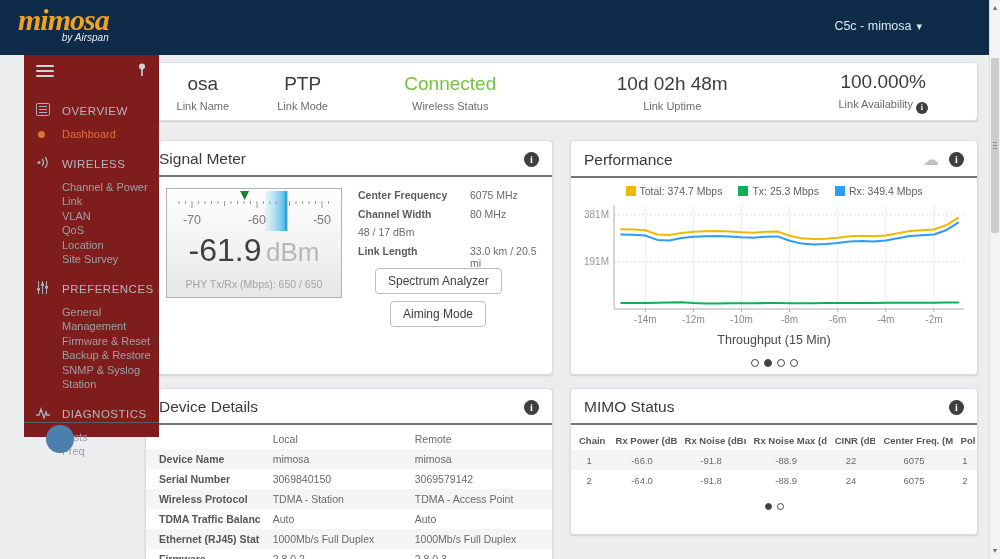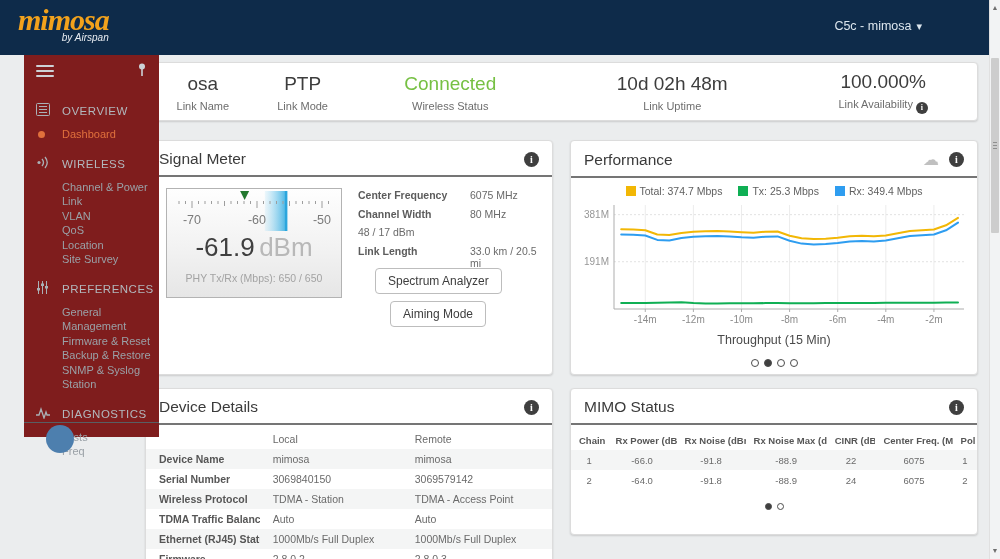--- a/index.html
+++ b/index.html
@@ -58,21 +58,21 @@
 
   .signal-panel { left:145px; top:140px; width:408px; height:235px; }
   .perf-panel { left:570px; top:140px; width:408px; height:235px; }
   .device-panel { left:145px; top:388px; width:408px; height:210px; }
   .mimo-panel { left:570px; top:388px; width:408px; height:147px; }
 
   
   .gauge-box { position:absolute; left:20px; top:47px; width:176px; height:110px; border:1px solid #b3b3b3; border-radius:0; background:linear-gradient(180deg,#fefefe 0%,#f2f2f2 55%,#e6e6e6 100%); overflow:hidden; }
   .gauge-svg { display:block; margin:2px auto 0 auto; }
   .gauge-value-row { text-align:center; margin-top:1px; }
-  .gauge-value { font-size:26px; color:#3f3f3f;margin-top:36px; }
+  .gauge-value { font-size:32px; color:#3f3f3f;margin-top:36px; }
   .gauge-unit { font-size:26px; color:#b8b8b8; }
   .gauge-phy { text-align:center; font-size:10.5px; color:#a3a3a3; margin-top:9px; }
   .sm-details { position:absolute; left:212px; top:48px; width:185px; }
   .sm-row { display:flex; margin-bottom:6.5px; }
   .sm-label { width:112px; font-size:10.5px; color:#5c5c5c; font-weight:bold; }
   .sm-value { flex:1; font-size:10.5px; color:#6a6a6a; }
   .btn { position:absolute; background:#fff; border:1px solid #bdbdbd; border-radius:4px; font-size:12px; color:#3d3d3d; padding:5px 12px; cursor:pointer; font-family:"Liberation Sans",sans-serif; }
   .btn-spectrum { left:229px; top:127px; }
   .btn-aiming { left:244px; top:160px; }
 

